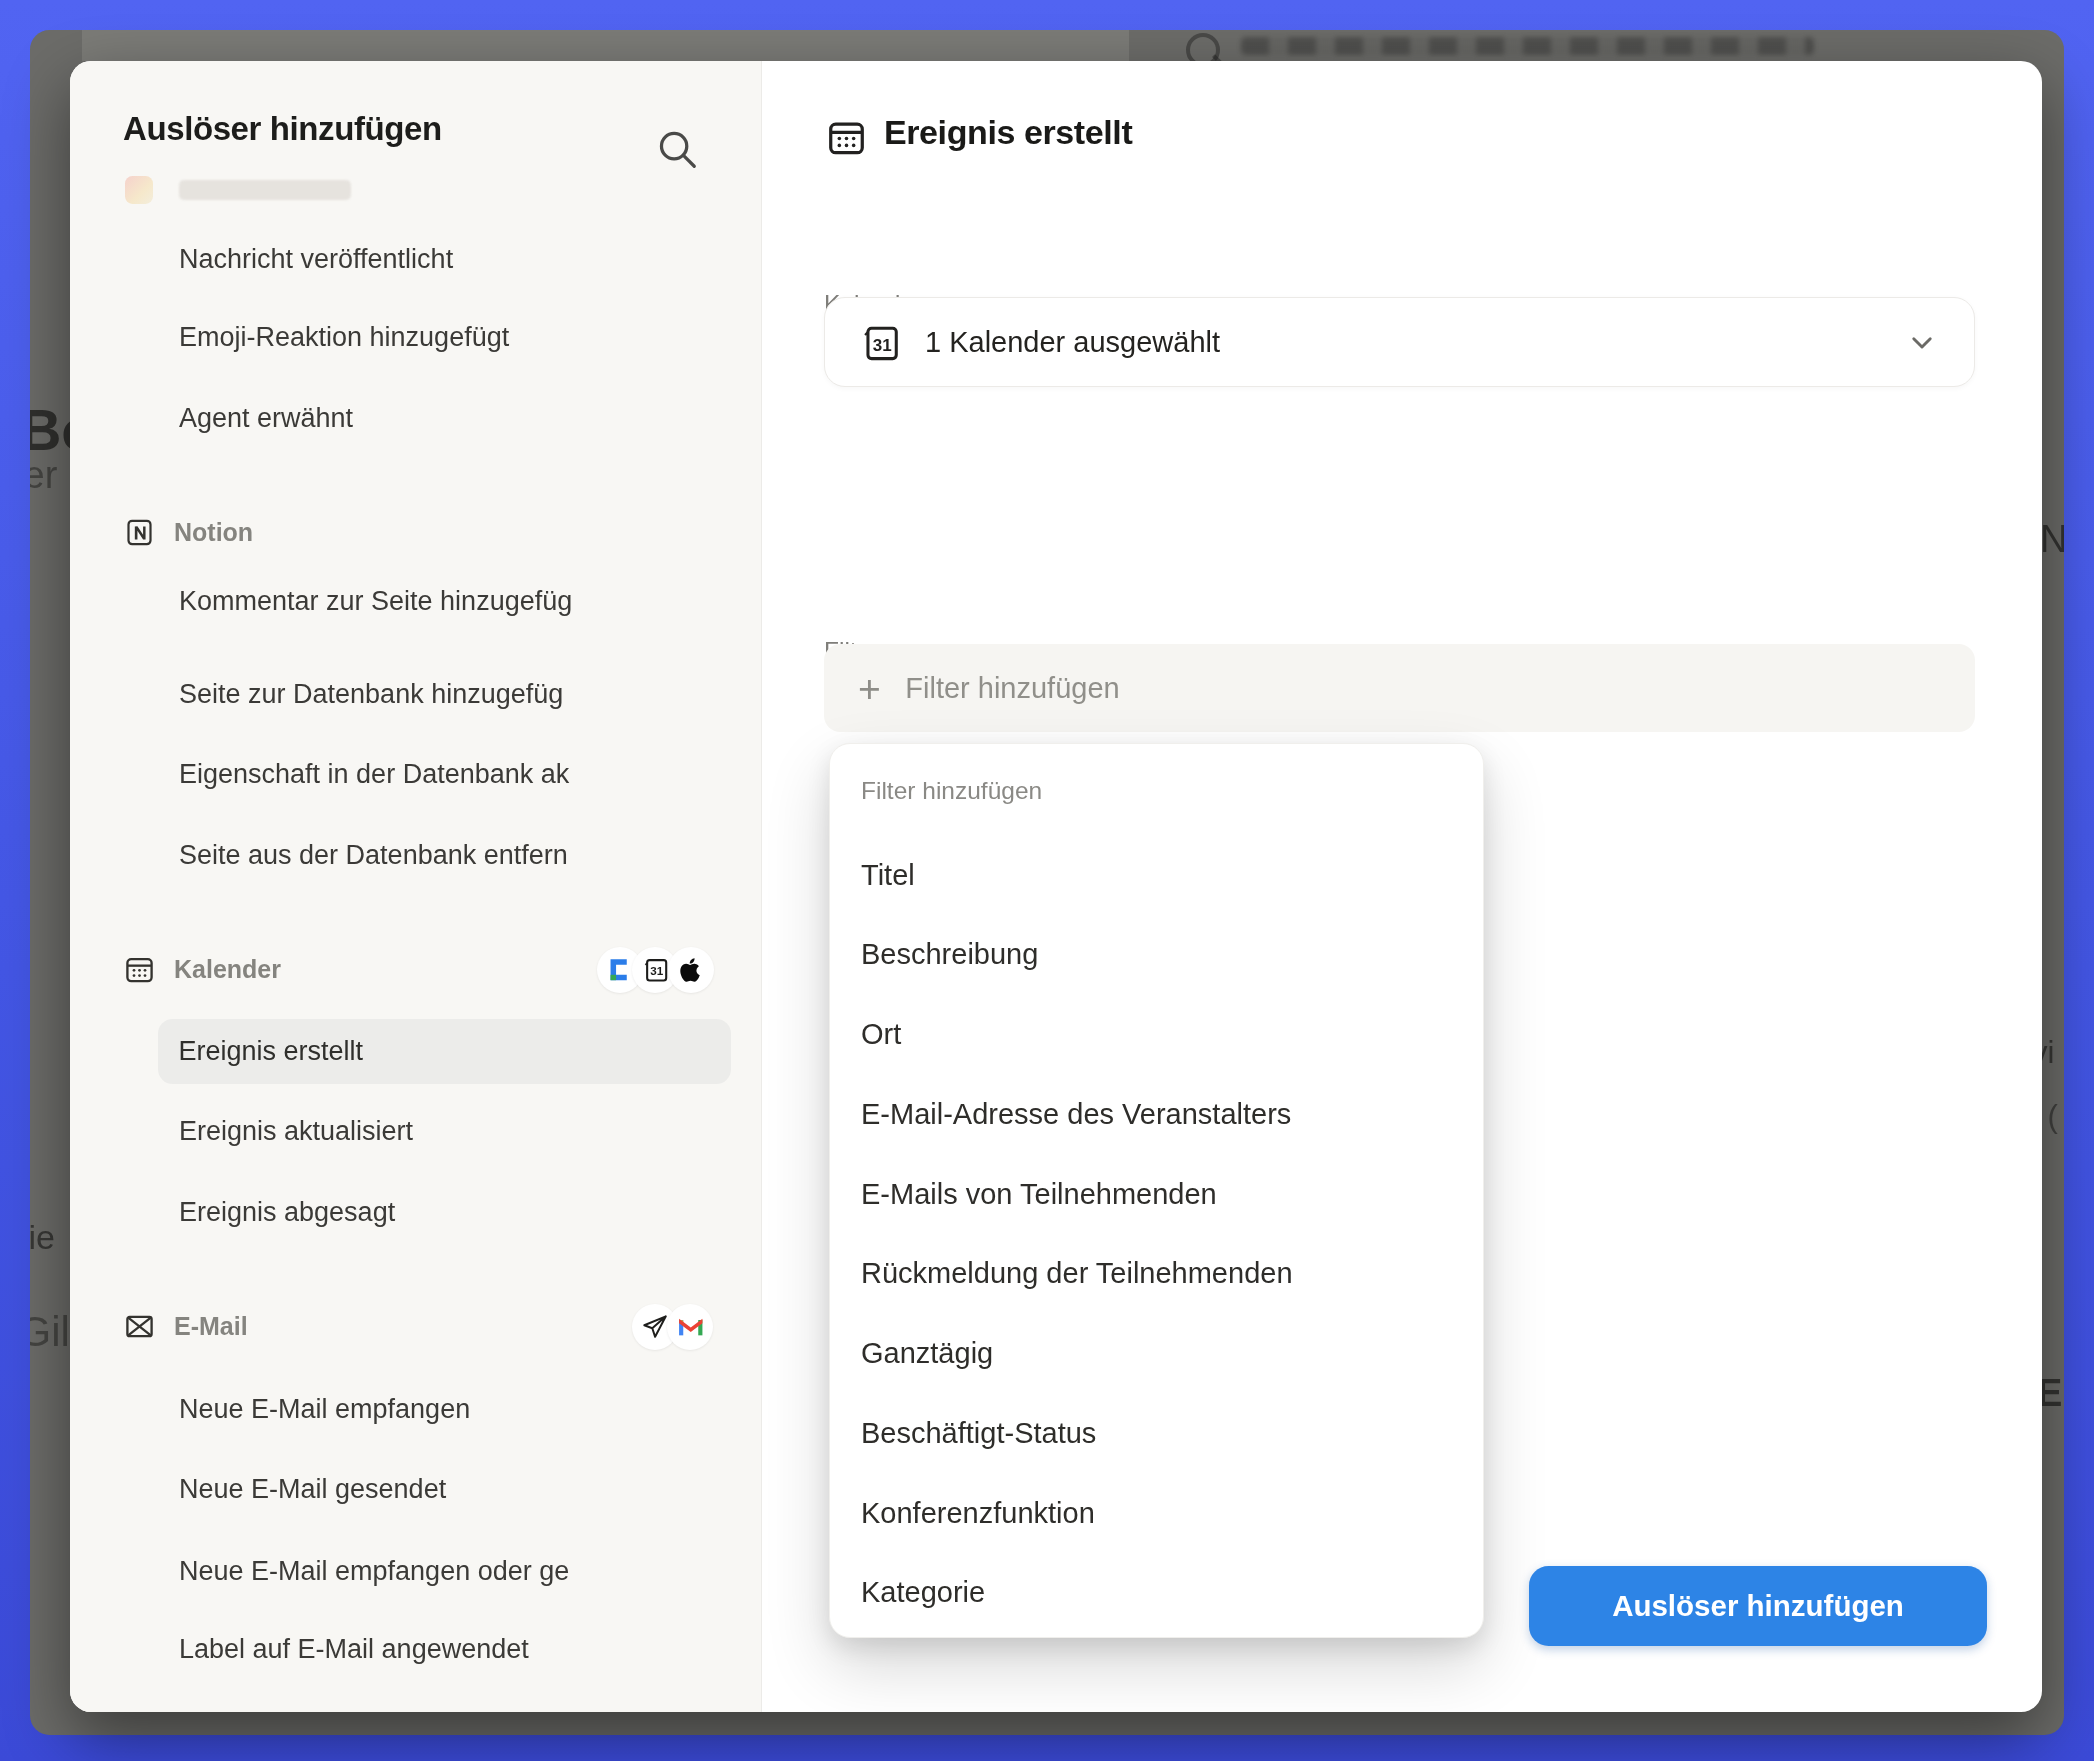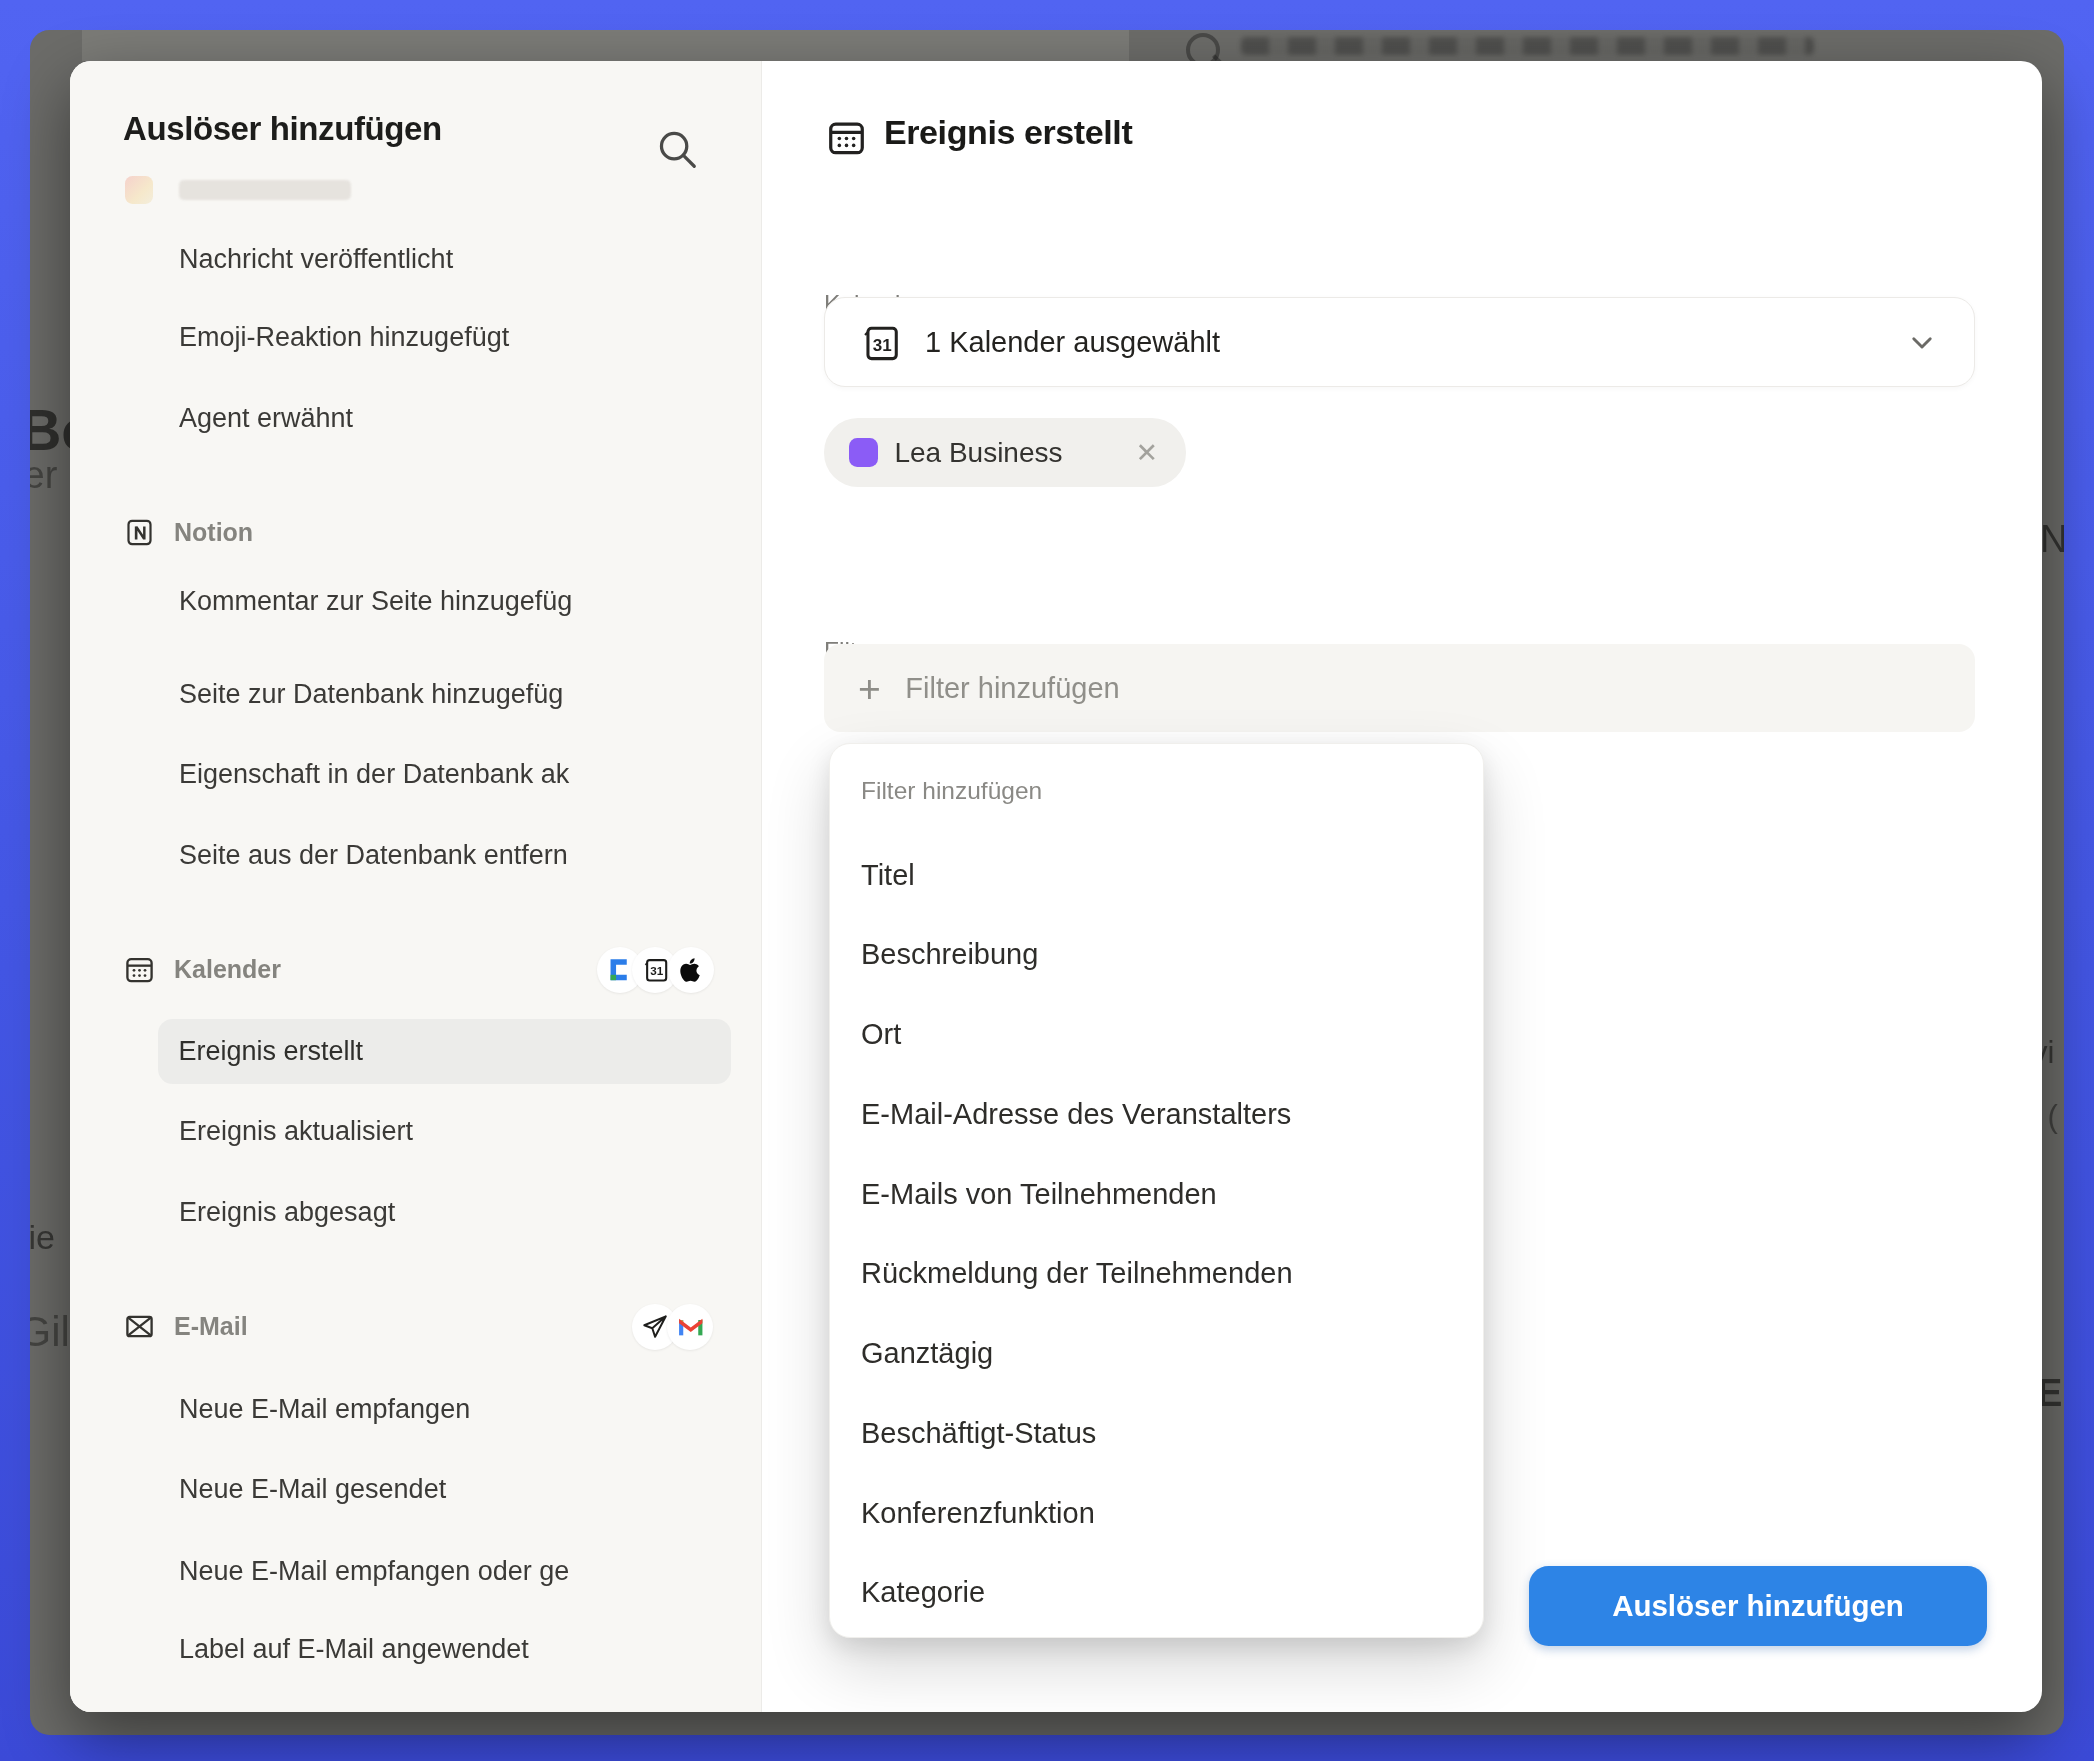--- a/index.html
+++ b/index.html
@@ -225,25 +225,20 @@
           </svg>
       </span>
       <span class="value">1 Kalender ausgewählt</span>
       <span class="chev">
         <svg viewBox="0 0 24 24" fill="none" stroke="currentColor" stroke-width="1.9" stroke-linecap="round" stroke-linejoin="round">
           <path d="M6.5 9.8 12 15.3 17.5 9.8"></path>
           </svg>
       </span>
     </div>
 
-    <div class="chip">
-      <span class="dot" id="chip-dot" style="background: rgb(139, 92, 246);"></span>
-      <span class="clabel">Lea Business</span>
-      <span class="x">✕</span>
-    </div>
 
     <div class="field-label" style="top:576px">Filter</div>
 
     <div class="filter-bar">
       <span class="plus">+</span>
       <span class="ph">Filter hinzufügen</span>
     </div>
 
     <div class="dropdown">
       <div class="dd-header">Filter hinzufügen</div>

